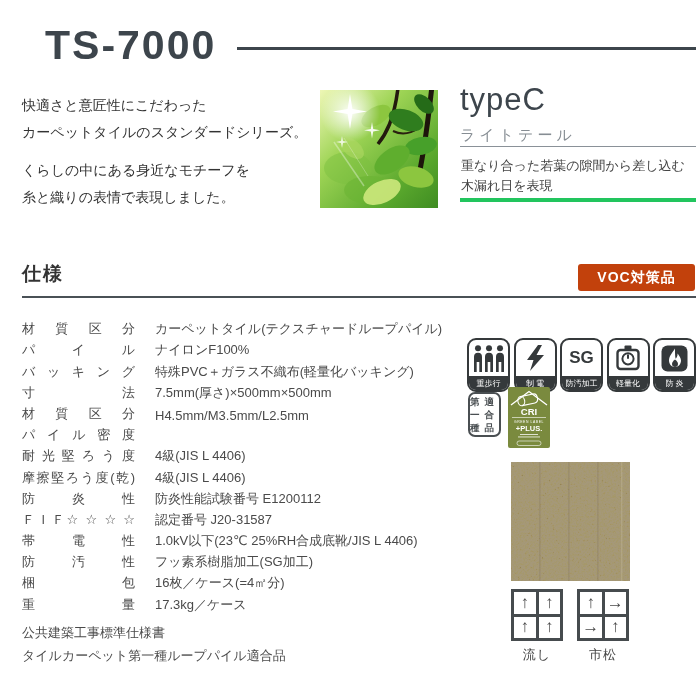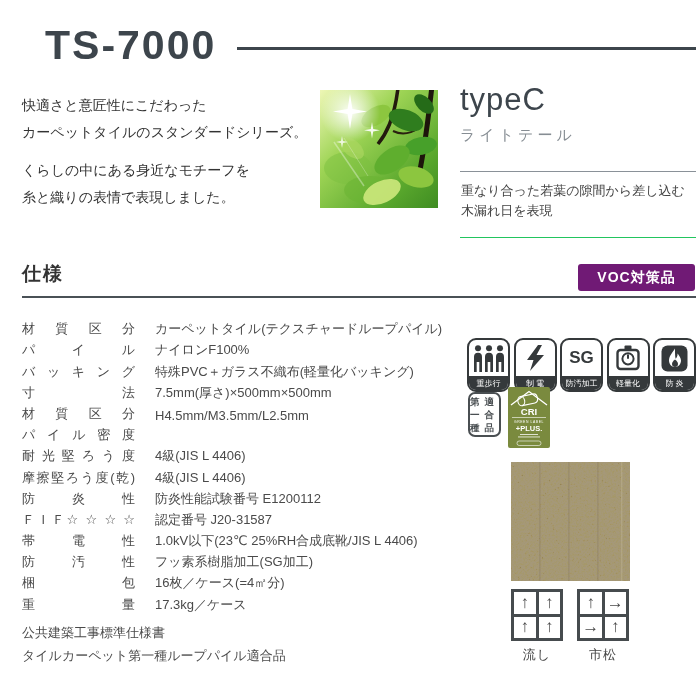--- a/index.html
+++ b/index.html
@@ -21,28 +21,28 @@
     font-size:14px; line-height:27px; color:#333;
   }
   .intro p + p { margin-top:11px; }
   
   .leaf-photo { position:absolute; left:320px; top:90px; width:118px; height:118px; }
   
   .type-block { position:absolute; left:460px; top:82px; width:236px; }
   .type-heading { font-size:31px; font-weight:500; color:#3d454c; letter-spacing:1px; }
   .colorway { margin-top:8px; font-size:15px; color:#868d93; letter-spacing:4px; }
   .type-desc {
-    margin-top:26px; border-top:1px solid #8a9198; border-bottom:1px solid #22c55e;
-    padding:9px 1px 16px 1px; font-size:13px; line-height:20px; color:#444;
+    margin-top:1px; border-top:1px solid #8a9198; border-bottom:4px solid #22c55e;
+    padding:9px 1px 2px 1px; font-size:13px; line-height:20px; color:#444;
   }
   
   .spec-heading { position:absolute; left:22px; top:261px; font-size:19px; font-weight:bold; color:#333; letter-spacing:2px; }
   .voc-badge {
     position:absolute; left:578px; top:264px; width:117px; height:27px; border-radius:3px;
-    background:#701a75; color:#fff; font-size:14px; font-weight:bold;
+    background:#c2410c; color:#fff; font-size:14px; font-weight:bold;
     display:flex; align-items:center; justify-content:center; letter-spacing:1px;
   }
   .spec-rule { position:absolute; left:22px; top:296px; width:674px; height:2px; background:#4a5156; }
   
   .spec-table { position:absolute; left:22px; top:317px; width:440px; }
   .srow { display:flex; height:21.2px; align-items:flex-end; }
   .slabel {
     width:113px; font-size:13px; color:#4a4a4a;
     text-align:justify; text-align-last:justify; text-justify:inter-character;
   }

